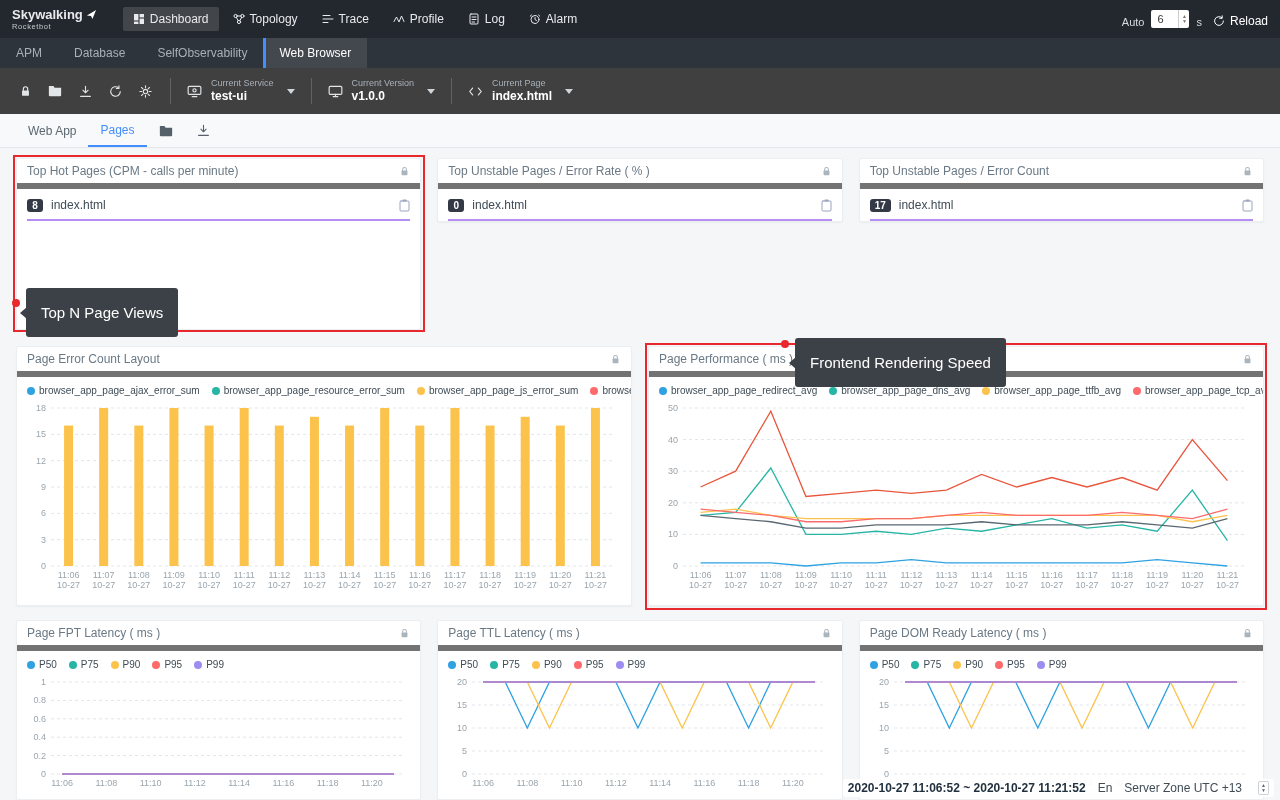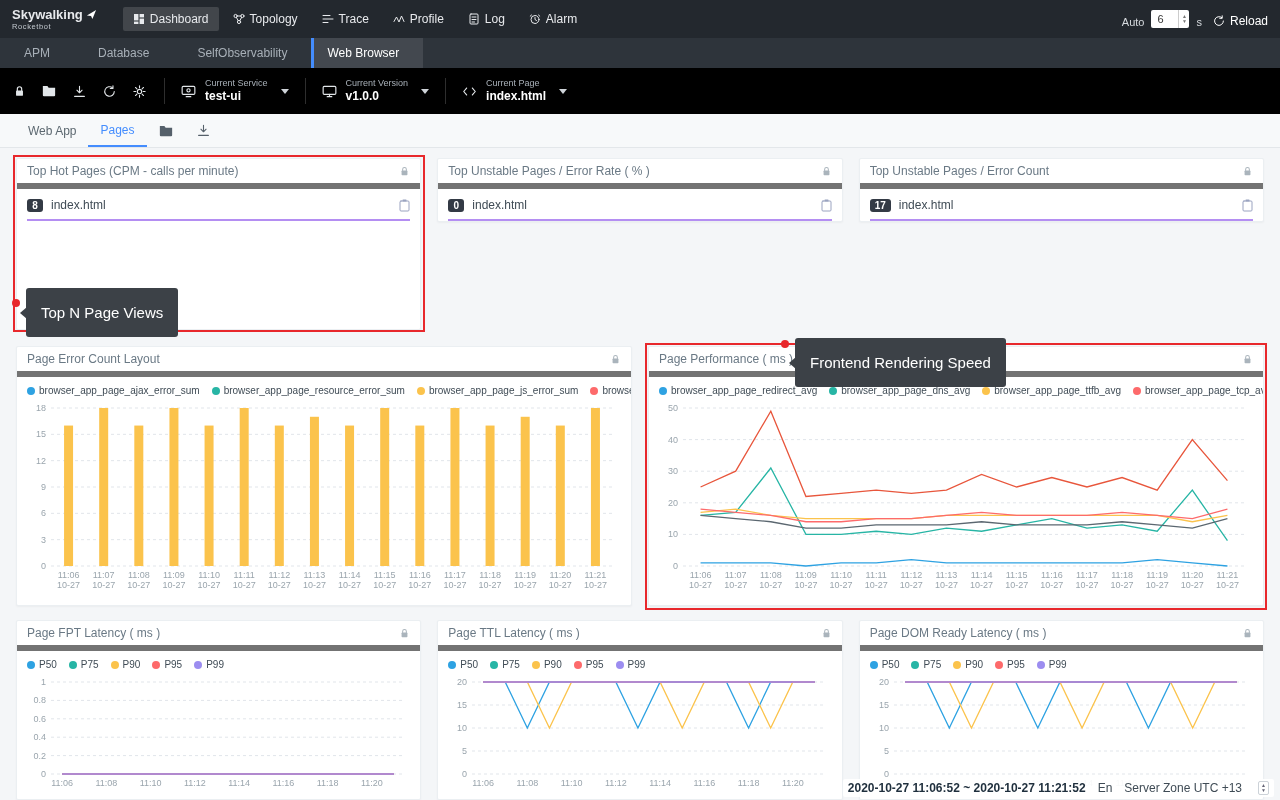--- a/index.html
+++ b/index.html
@@ -15,25 +15,25 @@
 .nav-item{display:flex;align-items:center;gap:5px;font-size:12px;padding:5px 10px;border-radius:2px;margin-right:4px;cursor:pointer;white-space:nowrap}
 .nav-item.active{background:rgba(255,255,255,.14)}
 .nav-right{margin-left:auto;display:flex;align-items:flex-end;gap:7px;font-size:11px;color:#d7dbdf}
 .auto-input{width:38px;height:18px;background:#fff;border-radius:2px;display:flex;align-items:stretch;color:#333;overflow:hidden;cursor:text}
 .auto-input .val{flex:1;padding-left:6px;font-size:11px;display:flex;align-items:center}
 .spin{display:flex;flex-direction:column;border-left:1px solid #ccc;width:11px;align-items:center;justify-content:center;color:#777;font-size:5px;line-height:5px;cursor:pointer}
 .reload{display:flex;align-items:center;gap:5px;font-size:12px;color:#fff;cursor:pointer;margin-left:4px}
 
 
 .subnav{height:30px;background:#2e343b;display:flex;align-items:stretch;color:#a8b0b8;font-size:12px}
-.subtab{display:flex;align-items:center;padding:0 24px;cursor:pointer;white-space:nowrap}
+.subtab{display:flex;align-items:center;padding:0 16px;cursor:pointer;white-space:nowrap}
 .subtab.active{background:rgba(255,255,255,.1);color:#fff;border-left:3px solid #448dfe;padding-left:13px}
 
 
-.toolbar{height:46px;background:#000000;display:flex;align-items:center;color:#e2e6e9;padding:0 4px}
+.toolbar{height:46px;background:#404040;display:flex;align-items:center;color:#e2e6e9;padding:0 10px}
 .tool-icon{width:30px;display:flex;justify-content:center;align-items:center;cursor:pointer}
 .tb-divider{width:1px;height:26px;background:rgba(255,255,255,.18);margin:0 10px}
 .selector{display:flex;align-items:center;gap:9px;padding:0 6px;cursor:pointer}
 .sel-text{display:flex;flex-direction:column;line-height:1.25}
 .sel-label{font-size:9px;color:#a8b0b8}
 .sel-value{font-size:12px;font-weight:bold;color:#fff}
 .caret{width:0;height:0;border-left:4px solid transparent;border-right:4px solid transparent;border-top:5px solid #cfd4d9;margin-left:4px}
 
 
 .pagetabs{height:34px;background:#f7f9fa;border-bottom:1px solid #e3e7ea;display:flex;align-items:stretch;padding:0 16px}

